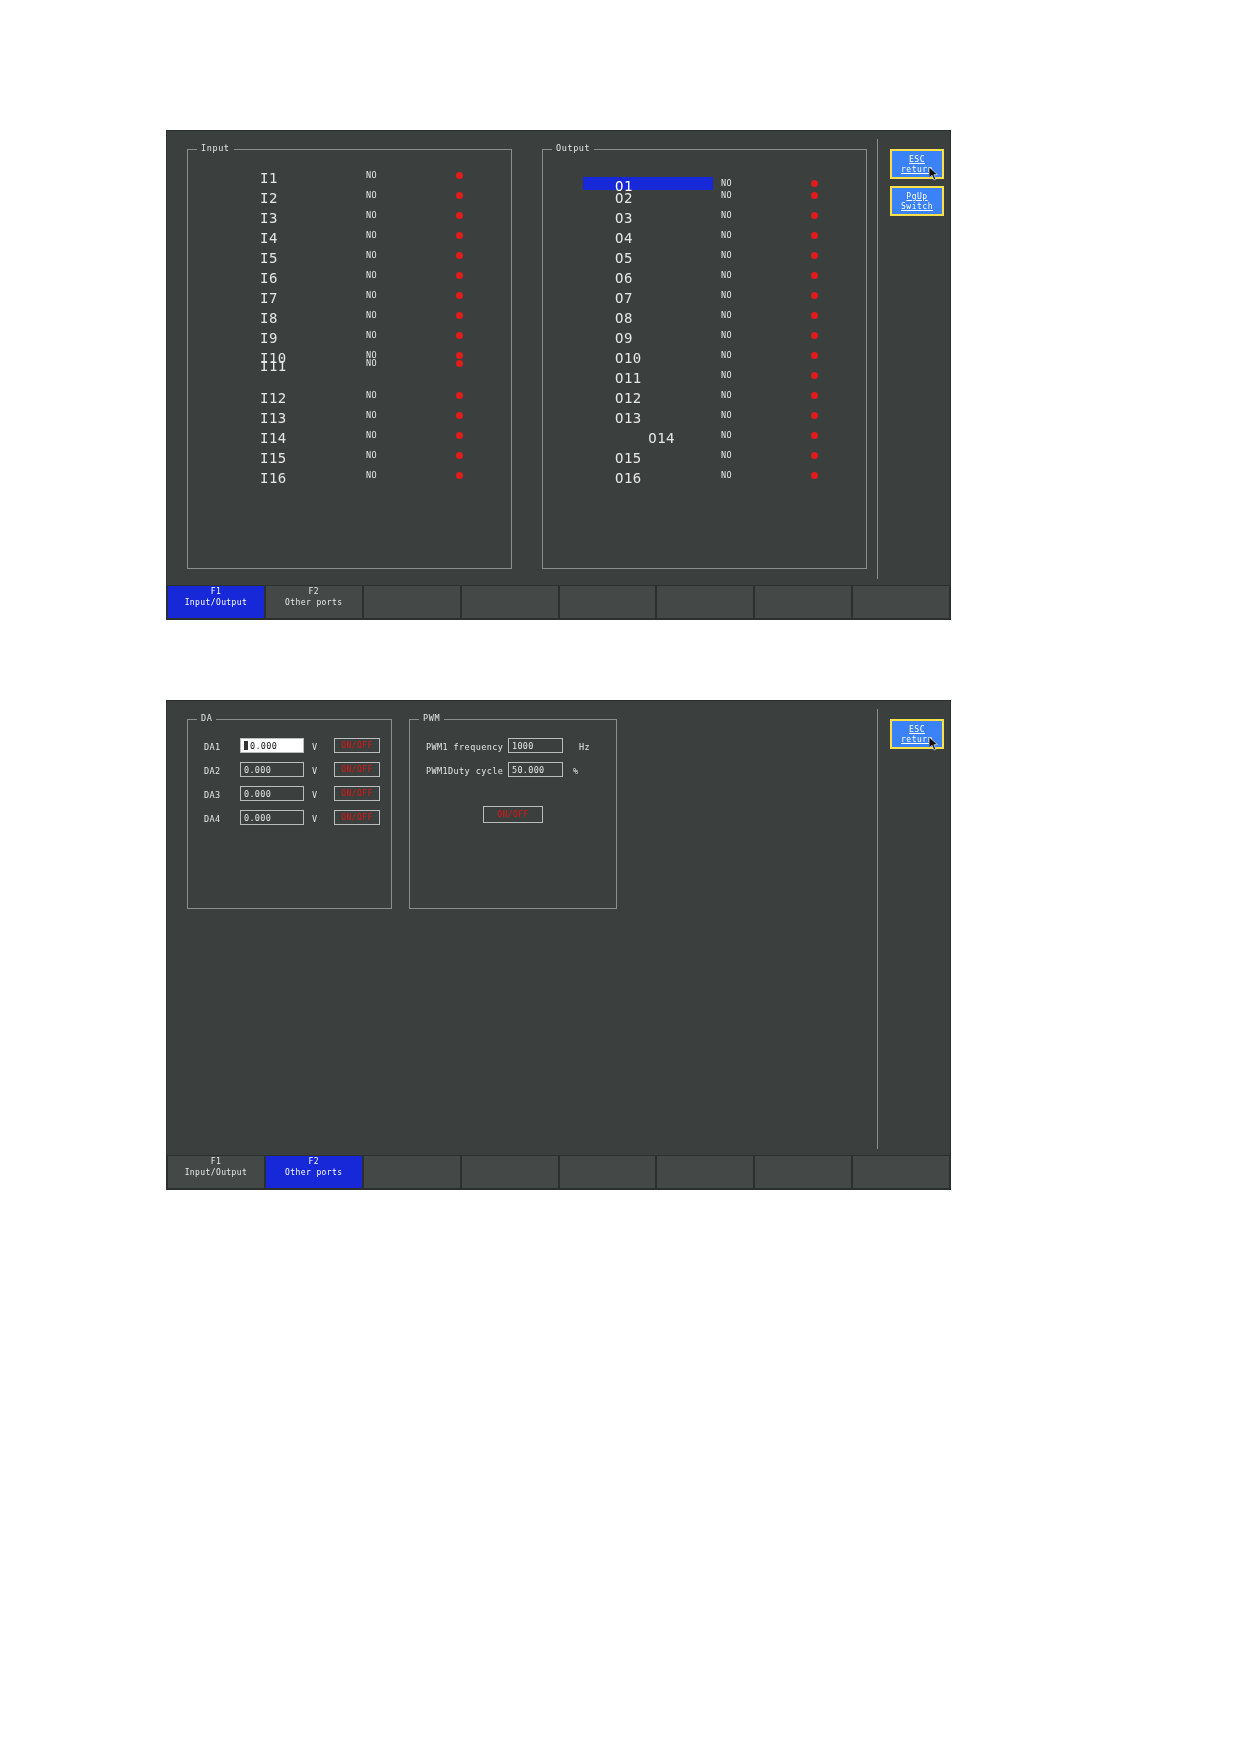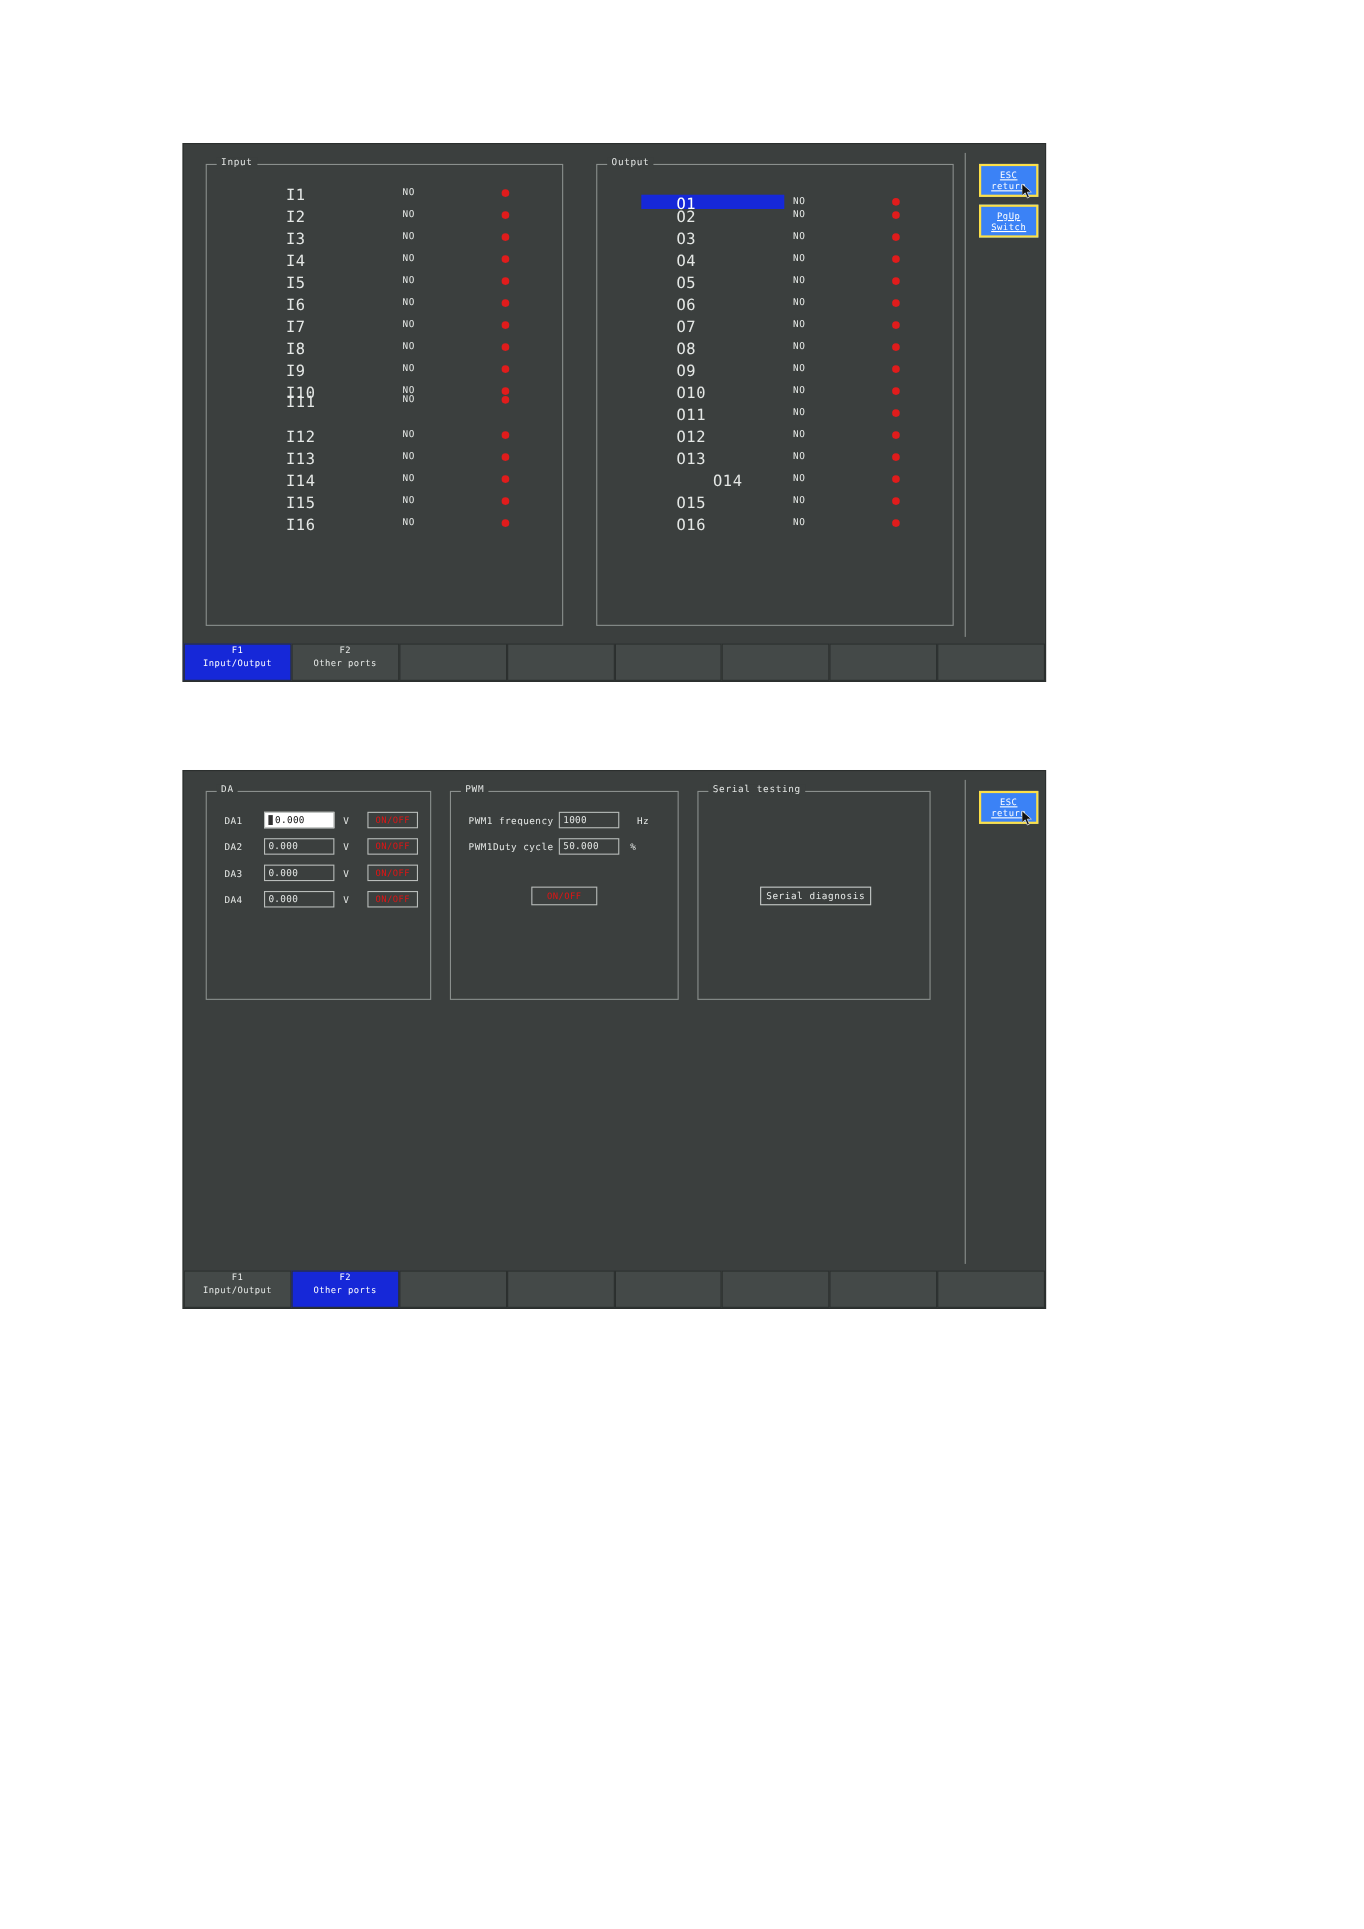--- a/index.html
+++ b/index.html
@@ -481,25 +481,20 @@
         <div class="txtbox" style="left:98px; top:18px; width:55px; height:15px;">1000</div>
         <span class="lbl" style="left:169px; top:22px;">Hz</span>
 
         <span class="lbl" style="left:16px; top:46px;">PWM1Duty cycle</span>
         <div class="txtbox" style="left:98px; top:42px; width:55px; height:15px;">50.000</div>
         <span class="lbl" style="left:163px; top:46px;">%</span>
 
         <div class="onoff" style="left:73px; top:86px; width:60px; height:17px;">ON/OFF</div>
       </div>
 
-      <div class="groupbox" style="left:467px; top:18px; width:212px; height:190px;">
-        <span class="group-title">Serial testing</span>
-
-        <div class="pushbtn" style="left:56px; top:86px; width:101px; height:17px;">Serial diagnosis</div>
-      </div>
 
       <div class="vdivider" style="left:710px; top:8px; height:440px;"></div>
 
       <div class="sidebtn" style="left:723px; top:18px; width:54px; height:30px;">
         <div>ESC</div>
         <div>return</div>
       </div>
 
       <svg class="cursor" style="left:762px; top:36px;" viewBox="0 0 10 14">
         <path d="M0 0 L0 11 L3 8.3 L5 13 L6.8 12.2 L4.9 7.7 L8.6 7.6 Z" fill="#111111" stroke="#e8e8e8" stroke-width="0.7"></path>

